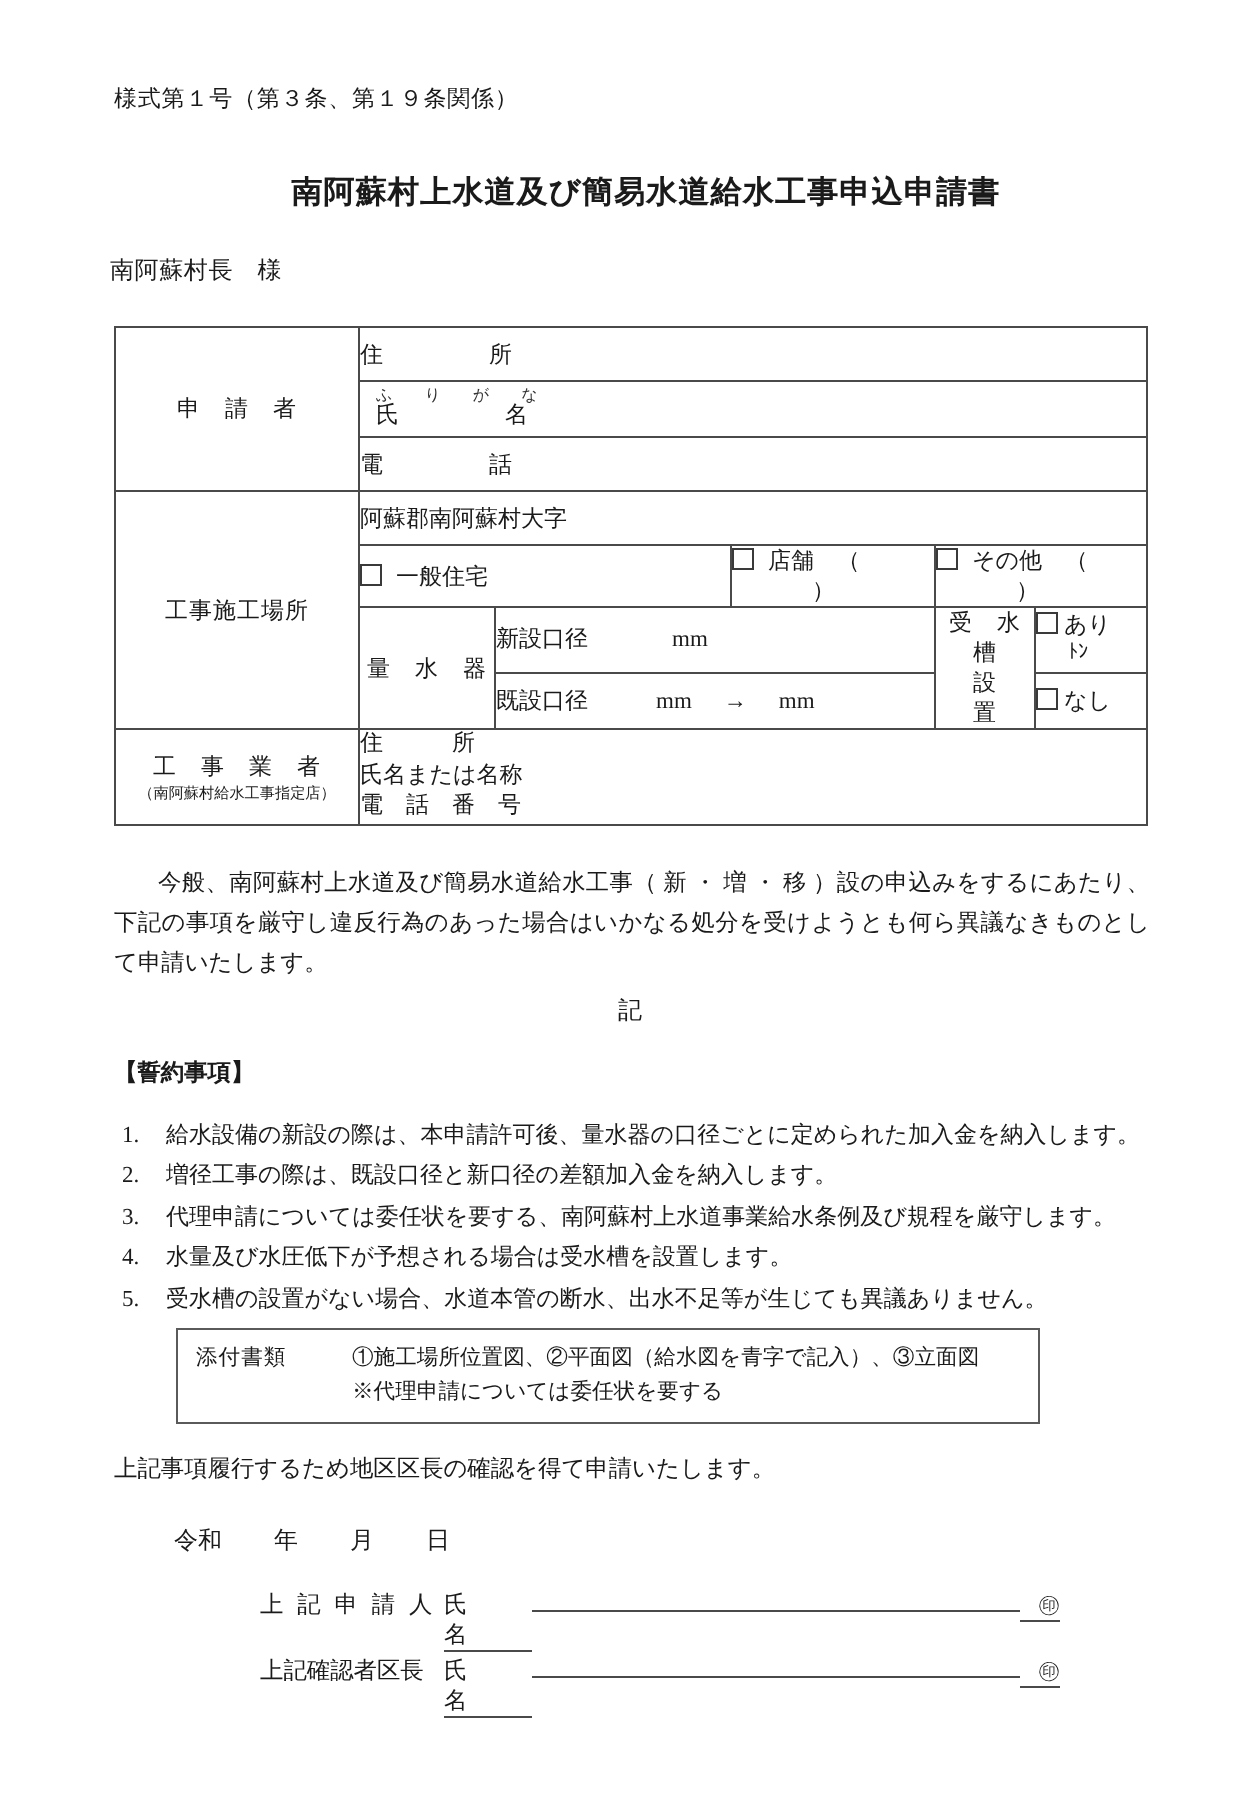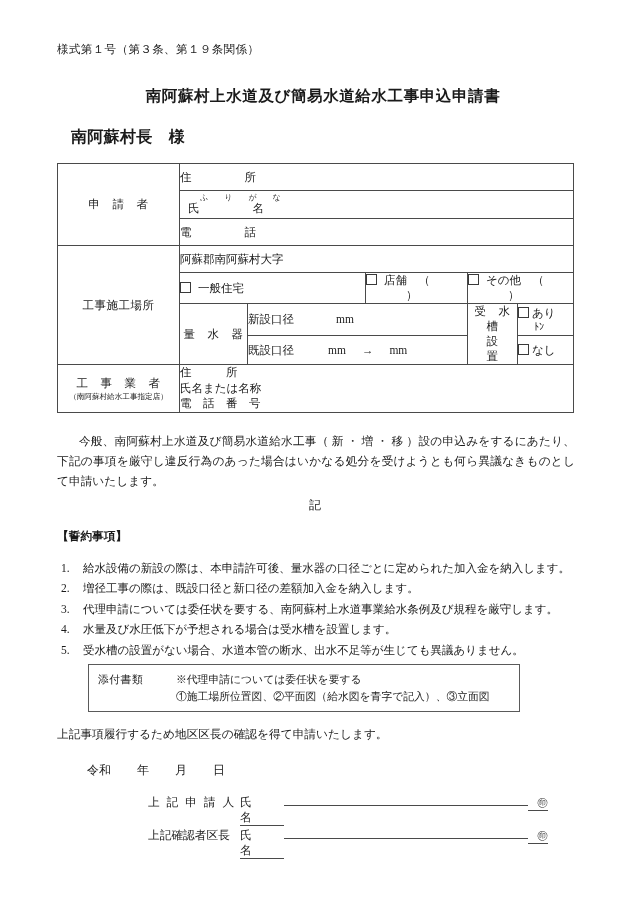--- a/index.html
+++ b/index.html
@@ -38,25 +38,24 @@
     right: 0;
     top: 86px;
     text-align: center;
     font-size: 15.5px;
     font-weight: bold;
     letter-spacing: 0.6px;
     margin-left: 16px;
   }
   .addressee {
     position: absolute;
-    left: 71px;
+    left: 55px;
     top: 127px;
-    font-size: 16px;
+    font-size: 12px;
     letter-spacing: 0.3px;
-    font-weight: bold;
   }
 
   
   .main-table {
     position: absolute;
     left: 57px;
     top: 163px;
     width: 516px;
     border-collapse: collapse;
     table-layout: fixed;
@@ -84,21 +83,20 @@
     letter-spacing: 0;
     text-align: justify;
     text-align-last: justify;
   }
   .furigana {
     font-size: 8px;
     letter-spacing: 4px;
     display: block;
     line-height: 1.15;
     color: #333;
-    margin-left: 12px;
   }
   .namewrap {
     display: block;
     line-height: 1.15;
     padding: 2px 8px 3px 8px;
   }
   .contractor-note {
     display: block;
     font-size: 7.6px;
     letter-spacing: 0;
@@ -211,21 +209,21 @@
     left: 57px;
     top: 762px;
     font-size: 12px;
   }
   .date-line .g1 { display: inline-block; width: 30px; }
   .date-line .g2 { display: inline-block; width: 26px; }
   .date-line .gi { display: inline-block; width: 26px; }
 
   .sig-row {
     position: absolute;
-    left: 148px;
+    left: 130px;
     font-size: 11.7px;
     display: flex;
     align-items: baseline;
     width: 400px;
   }
   .sig-row.r1 { top: 791px; }
   .sig-row.r2 { top: 824px; }
   .sig-role {
     flex: 0 0 92px;
     letter-spacing: 2px;
@@ -376,22 +374,22 @@
     </li>
     <li>
       <span class="pl-num">5.</span>
       <span class="pl-text">受水槽の設置がない場合、水道本管の断水、出水不足等が生じても異議ありません。</span>
     </li>
   </ul>
 
   <div class="attach-box">
     <div class="attach-label">添付書類</div>
     <div class="attach-lines">
+      <div>①施工場所位置図、②平面図（給水図を青字で記入）、③立面図</div>
       <div>※代理申請については委任状を要する</div>
-      <div>①施工場所位置図、②平面図（給水図を青字で記入）、③立面図</div>
     </div>
   </div>
 
   <div class="confirm-line">上記事項履行するため地区区長の確認を得て申請いたします。</div>
 
   <div class="date-line">
     <span class="g1"></span><span>令和</span><span class="gi"></span><span>年</span><span class="g2"></span><span>月</span><span class="g2"></span><span>日</span>
   </div>
 
   <div class="sig-row r1">

